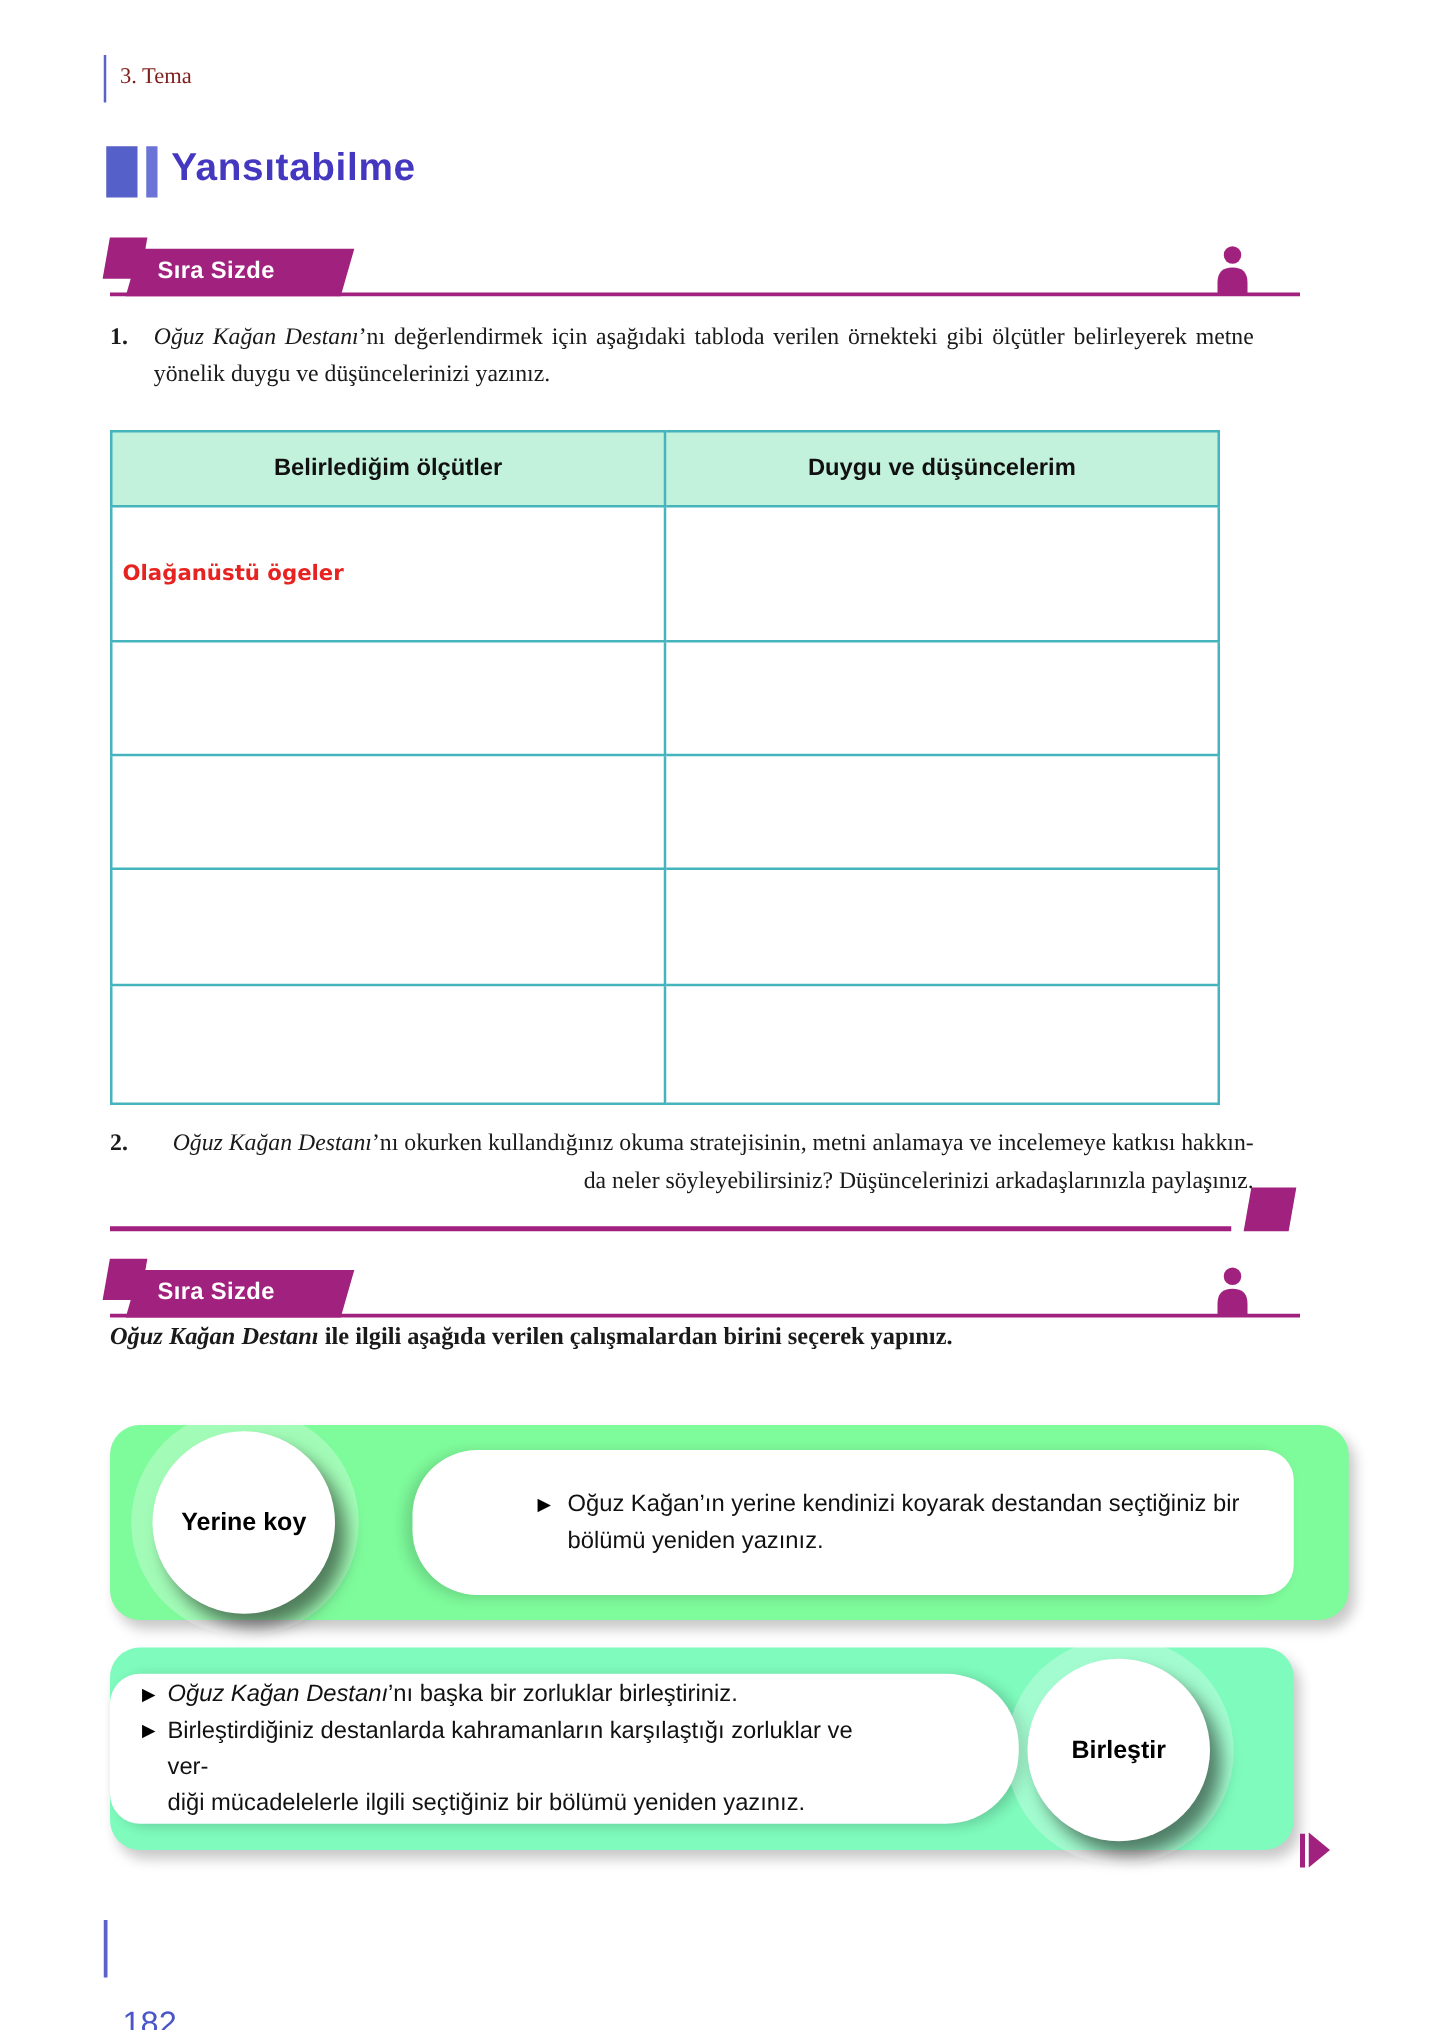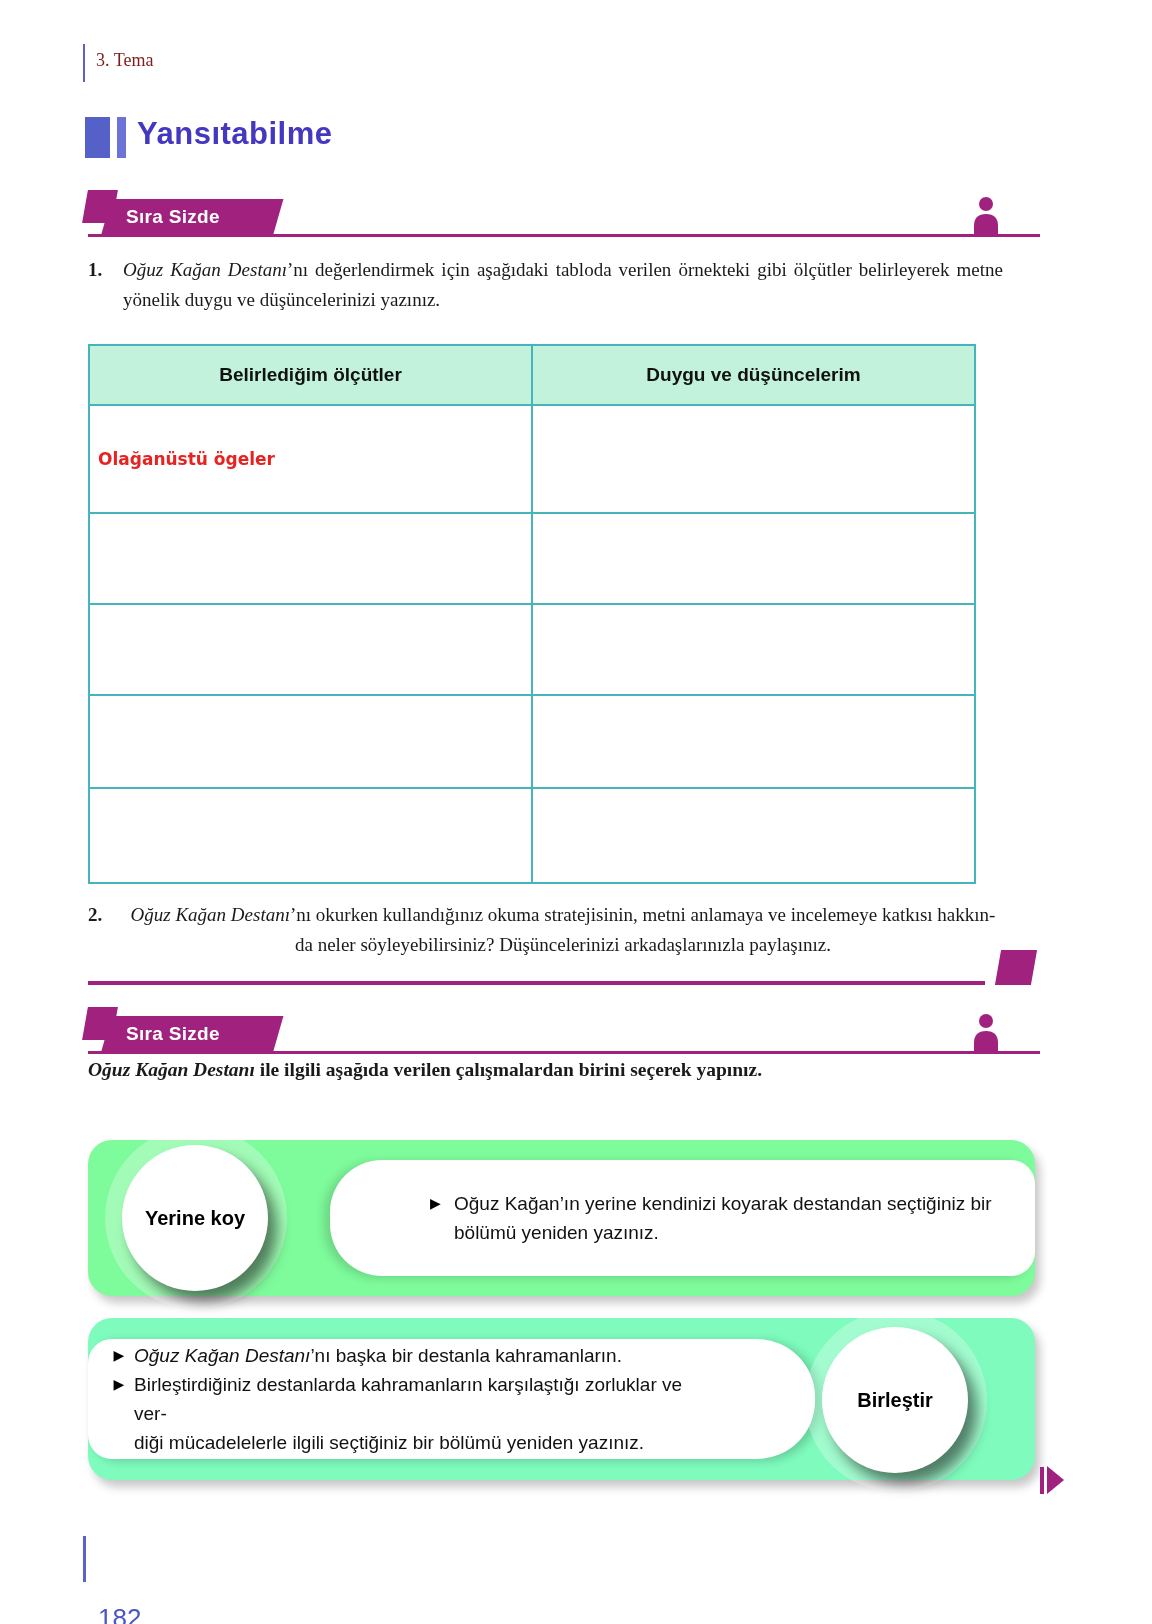--- a/index.html
+++ b/index.html
@@ -53,21 +53,21 @@
 
   
   .divider-rule{left:88px;top:981px;width:897px;height:4px;background:#a1217e;}
   .divider-accent-square{left:998px;top:950px;width:36px;height:35px;background:#a1217e;transform:skewX(-10deg);}
 
   
   .intro-text{left:88px;top:1059px;width:940px;font-size:19.5px;font-weight:bold;}
 
   
   .card{border-radius:24px;box-shadow:5px 7px 10px rgba(0,0,0,0.22);}
-  .card1{left:88px;top:1140px;width:947px;height:156px;background:#7efb9b;}
+  .card1{left:88px;top:1140px;width:947px;height:156px;background:#7efb9b;padding-left:44px;}
   .card2{left:88px;top:1318px;width:947px;height:162px;background:#7efbbd;}
   .halo{position:absolute;border-radius:50%;background:rgba(255,255,255,0.28);}
   .badge-circle{
     position:absolute;width:146px;height:146px;border-radius:50%;background:#ffffff;
     box-shadow:9px 11px 14px rgba(0,0,0,0.5);
     display:flex;align-items:center;justify-content:center;
     font-family:"Liberation Sans",sans-serif;font-weight:bold;font-size:20px;color:#000;
   }
   .panel{
     position:absolute;background:#ffffff;display:flex;flex-direction:column;justify-content:center;
@@ -147,21 +147,21 @@
     </tr>
     <tr class="r5">
       <td></td>
       <td></td>
     </tr>
   </tbody>
     </table>
 
   <div class="abs item" style="top:900px;">
     <div class="num">2.</div>
-    <div class="txt" style="text-align:center;"><i class="t">Oğuz Kağan Destanı</i><span>’nı okurken kullandığınız okuma stratejisinin, metni anlamaya ve incelemeye katkısı hakkın-</span><br><span>da neler söyleyebilirsiniz? Düşüncelerinizi arkadaşlarınızla paylaşınız.</span></div>
+    <div class="txt" style="text-align:right;"><i class="t">Oğuz Kağan Destanı</i><span>’nı okurken kullandığınız okuma stratejisinin, metni anlamaya ve incelemeye katkısı hakkın-</span><br><span>da neler söyleyebilirsiniz? Düşüncelerinizi arkadaşlarınızla paylaşınız.</span></div>
   </div>
 
   <div class="abs divider-rule"></div>
   <div class="abs divider-accent-square"></div>
 
   <div class="abs banner" style="top:1007px;">
     <div class="accent-square"></div>
     <div class="ribbon"></div>
     <div class="label">Sıra Sizde</div>
     <div class="rule"></div>
@@ -183,21 +183,21 @@
         <span class="tri">▶</span>
         <span class="bullet-text">Oğuz Kağan’ın yerine kendinizi koyarak destandan seçtiğiniz bir bölümü yeniden yazınız.</span>
       </div>
     </div>
   </div>
 
   <div class="abs card card2">
     <div class="panel panel2">
       <div class="bullet-row">
         <span class="tri">▶</span>
-        <span class="bullet-text"><i class="t">Oğuz Kağan Destanı</i><span>’nı başka bir destanla kahramanların.</span></span>
+        <span class="bullet-text"><i class="t">Oğuz Kağan Destanı</i><span>’nı başka bir zorluklar birleştiriniz.</span></span>
       </div>
       <div class="bullet-row">
         <span class="tri">▶</span>
         <span class="bullet-text"><span>Birleştirdiğiniz destanlarda kahramanların karşılaştığı zorluklar ve ver-</span><br><span>diği mücadelelerle ilgili seçtiğiniz bir bölümü yeniden yazınız.</span></span>
       </div>
     </div>
     <div class="halo" style="left:717px;top:-8px;width:182px;height:182px;"></div>
     <div class="badge-circle" style="left:734px;top:9px;">
       <span>Birleştir</span>
     </div>

